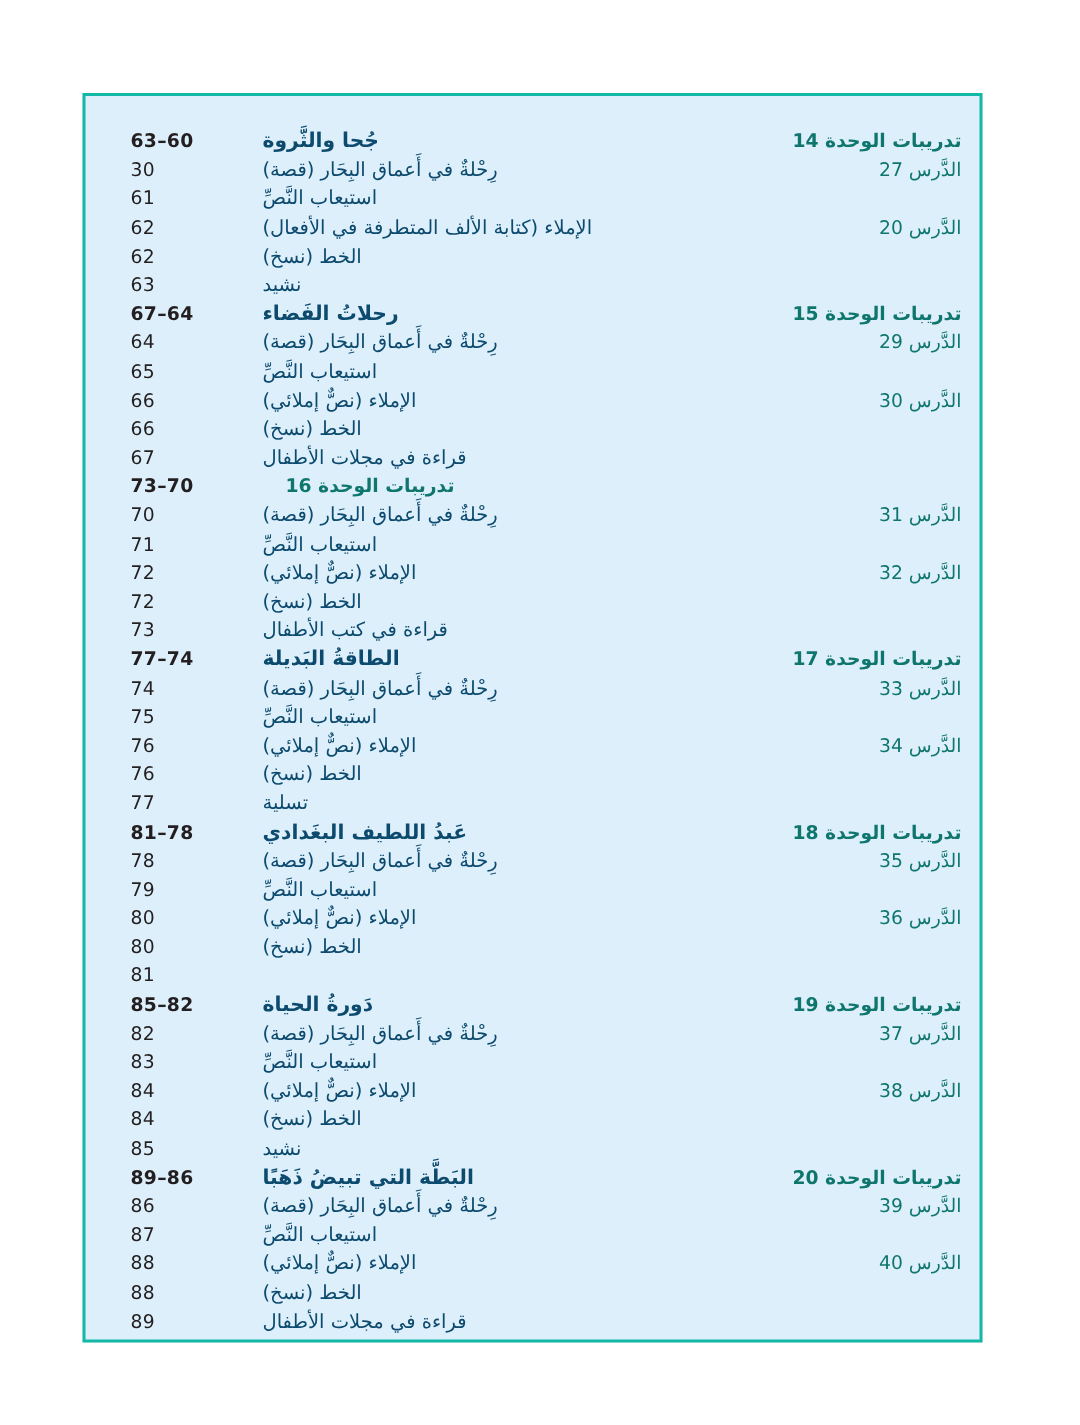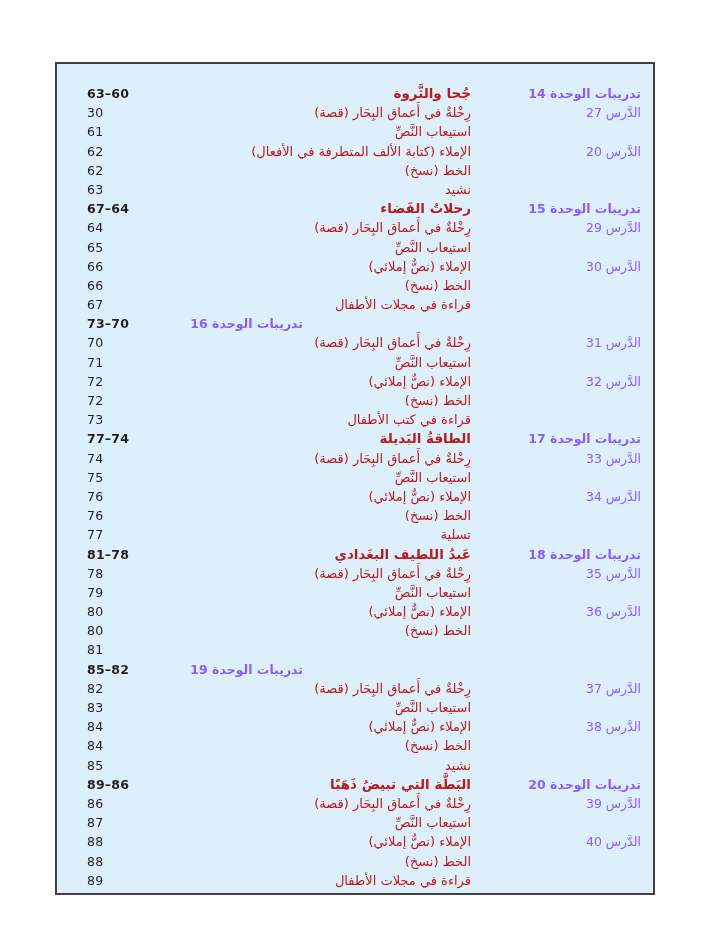--- a/index.html
+++ b/index.html
@@ -23,21 +23,21 @@
     box-sizing: border-box;
   }
 
   .toc-panel {
     position: absolute;
     left: 55px;
     top: 62px;
     width: 600px;
     height: 833px;
     background: #ddeffb;
-    border: 2px solid #404040;
+    border: 2px solid #14b8a6;
     box-sizing: border-box;
     padding: 20px 8px 10px 8px;
   }
 
   .toc-body {
     width: 100%;
   }
 
   .unit-block {
     width: 100%;
@@ -61,36 +61,36 @@
     font-size: 12.5px;
     color: #231f20;
     letter-spacing: 0.2px;
     direction: ltr;
     white-space: nowrap;
   }
 
   
   .col-title {
     flex: 1 1 auto;
-    text-align: right;
+    text-align: left;
     direction: rtl;
     font-size: 13px;
-    color: #b91c1c;
+    color: #0c4a6e;
     white-space: nowrap;
     padding-right: 42px;
     box-sizing: border-box;
   }
 
   
   .col-label {
     flex: 0 0 132px;
     text-align: right;
     direction: rtl;
     font-size: 12.5px;
-    color: #8b5cf6;
+    color: #0f766e;
     white-space: nowrap;
     padding-right: 4px;
     box-sizing: border-box;
   }
 
   .row-unit .col-pages,
   .row-unit .col-title,
   .row-unit .col-label {
     font-weight: bold;
   }
@@ -263,20 +263,21 @@
             <div class="col-label"></div>
           </div>
           <div class="toc-row">
             <div class="col-pages">81</div>
             <div class="col-label"></div>
           </div>
         </div>
         <div class="unit-block">
           <div class="toc-row row-unit">
             <div class="col-pages">85–82</div>
+            <div class="col-title">دَورةُ الحياة</div>
             <div class="col-label">تدريبات الوحدة 19</div>
           </div>
           <div class="toc-row">
             <div class="col-pages">82</div>
             <div class="col-title">رِحْلةٌ في أَعماق البِحَار (قصة)</div>
             <div class="col-label">الدَّرس 37</div>
           </div>
           <div class="toc-row">
             <div class="col-pages">83</div>
             <div class="col-title">استيعاب النَّصِّ</div>

